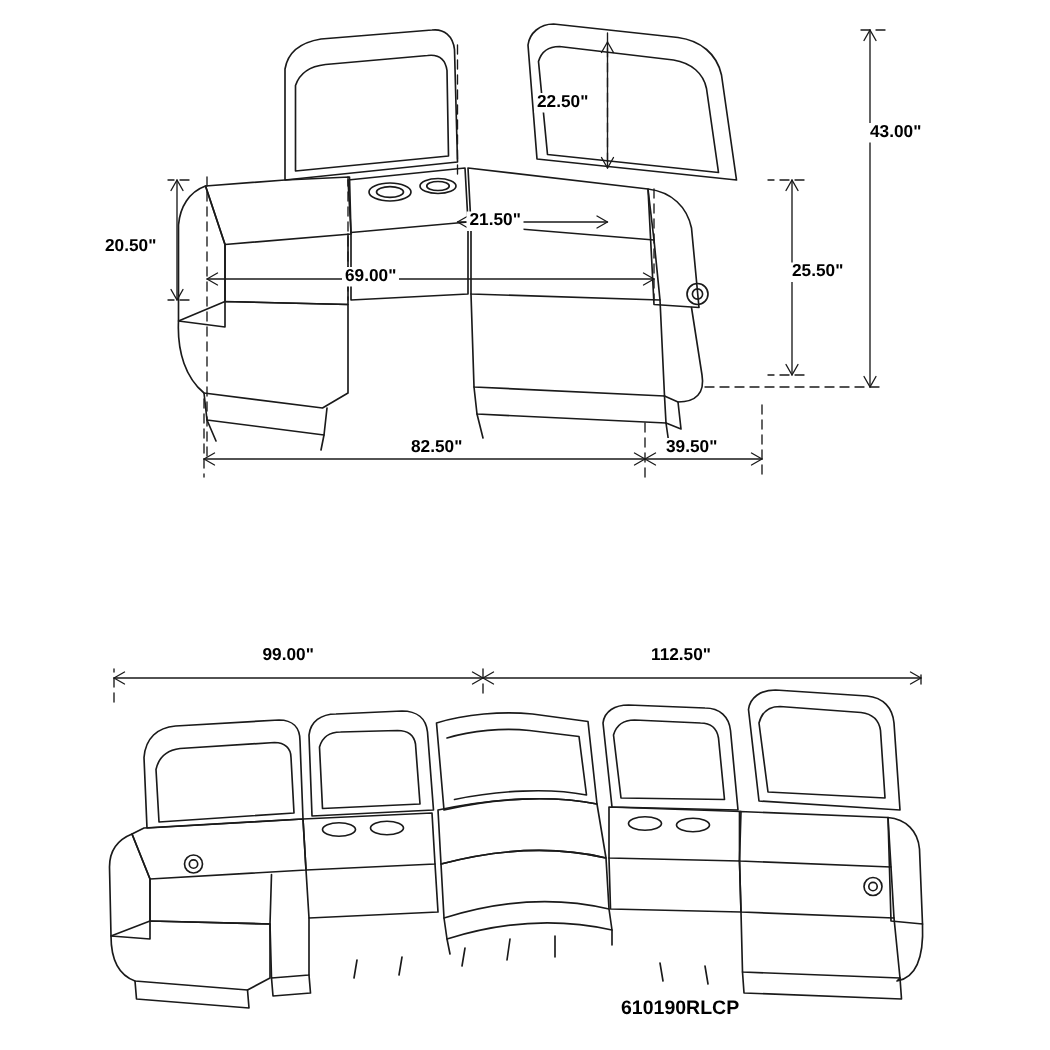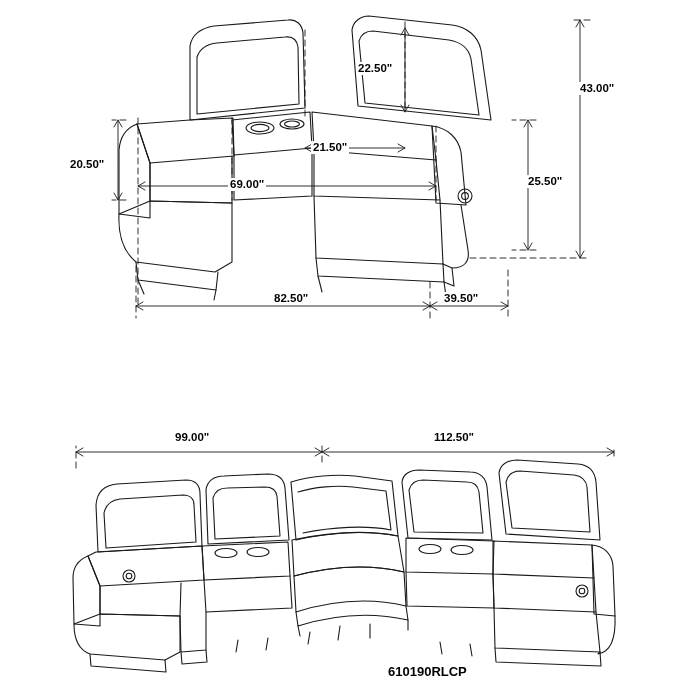--- a/index.html
+++ b/index.html
@@ -33,20 +33,21 @@
     padding: 0 2px;
     line-height: 13px;
   }
   .model-label {
     position: absolute;
     font-family: "Liberation Sans", sans-serif;
     font-size: 13px;
     font-weight: bold;
     color: #000000;
     white-space: nowrap;
+    margin-left: 26px;
   }
 </style>
 </head>
 <body>
 
 <div id="page">
 
   <svg class="diagram" viewBox="0 0 700 700">
     <g fill="none" stroke="#1a1a1a" stroke-width="1.1" stroke-linejoin="round" stroke-linecap="round">
 

